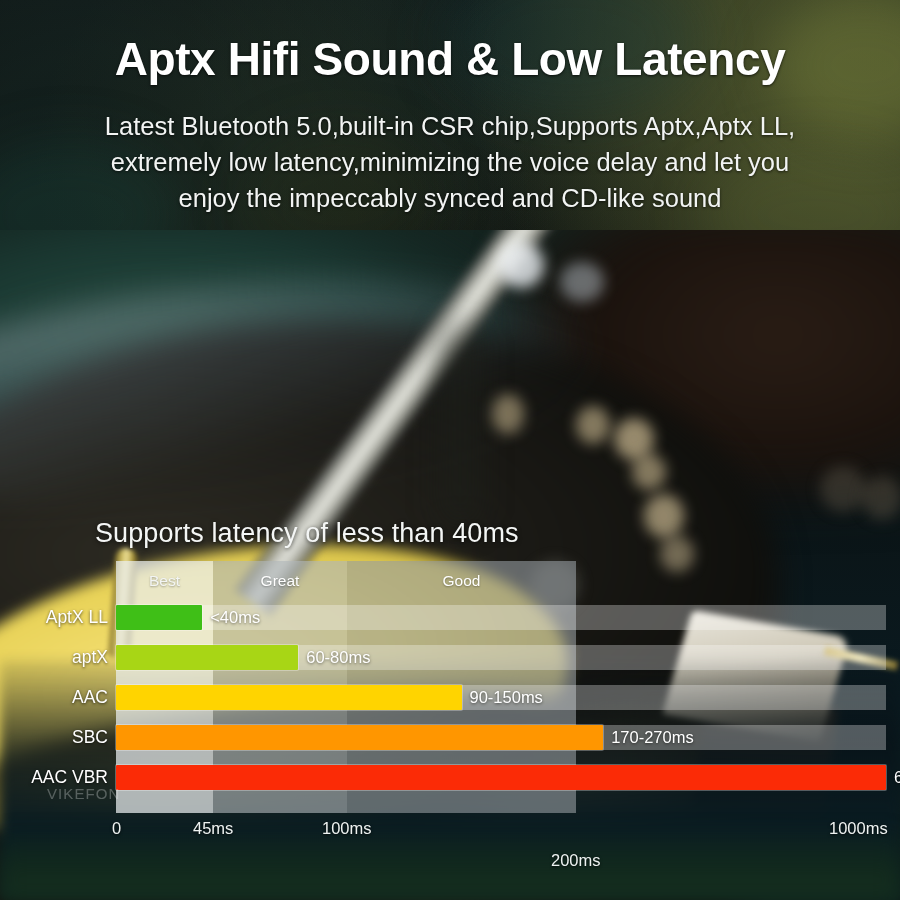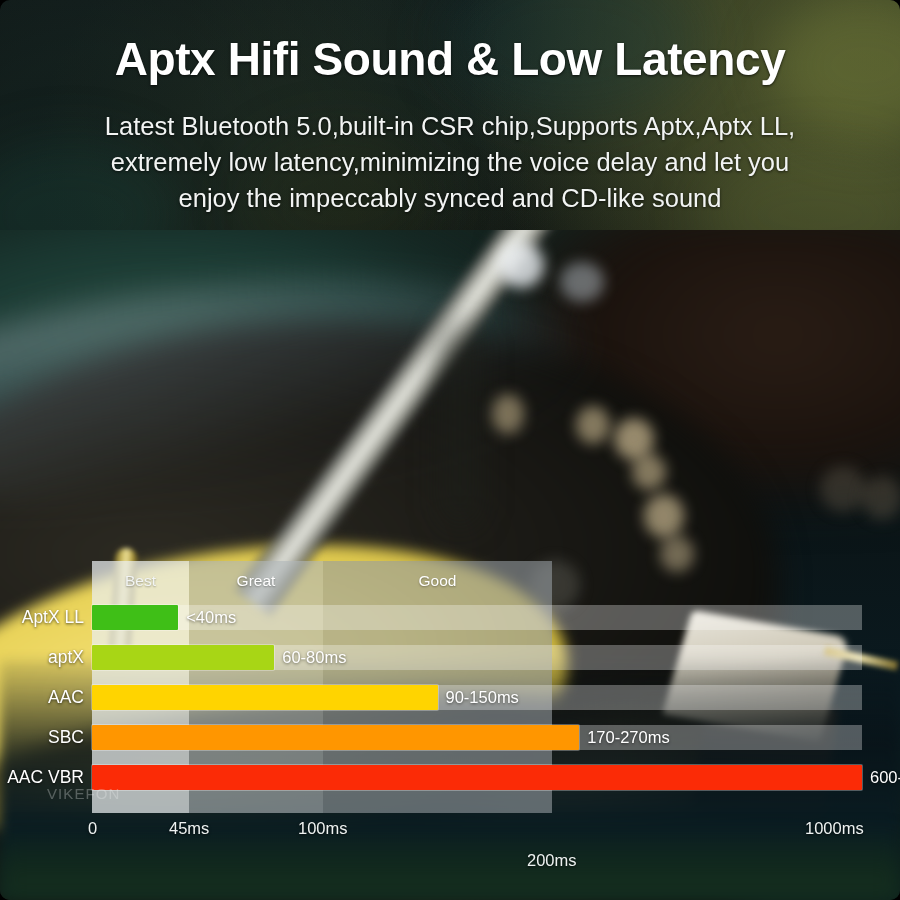--- a/index.html
+++ b/index.html
@@ -7,21 +7,20 @@
     padding: 0;
     background: #000;
   }
   #page {
     position: relative;
     width: 900px;
     height: 900px;
     overflow: hidden;
     font-family: "Liberation Sans", sans-serif;
     background: #000;
-    border-radius: 10px;
   }
 
   
   .header-band {
     position: absolute;
     left: 0; top: 0;
     width: 900px; height: 230px;
     overflow: hidden;
     background:
       radial-gradient(circle at 96% 18%, rgba(120,130,60,0.40) 0 16%, rgba(0,0,0,0) 45%),
@@ -198,21 +197,21 @@
     color: #f4f6f5;
     font-size: 27px;
     font-weight: 400;
     letter-spacing: 0.1px;
     text-shadow: 0 1px 4px rgba(0,0,0,0.65);
     white-space: nowrap;
   }
 
   .chart {
     position: absolute;
-    left: 92px; top: 561px;
+    left: 116px; top: 561px;
     width: 770px; height: 252px;
   }
   
   .zone {
     position: absolute;
     top: 0; bottom: 0;
     pointer-events: auto;
   }
   .zone-label {
     position: absolute;
@@ -322,20 +321,21 @@
     <div class="bokeh bk7"></div>
     <div class="bokeh bk8"></div>
     <div class="bokeh bk9"></div>
     <div class="bokeh bk10"></div>
     <div class="bokeh bk11"></div>
 
     <div class="ph-layer ph-bottom"></div>
     <div class="ph-layer ph-bottom2"></div>
   </div>
 
+  <div class="chart-title">Supports latency of less than 40ms</div>
 
   <div class="chart" id="chart">
       <div class="zone" style="left: 0px; width: 97px; background: rgba(234, 238, 240, 0.72);">
         <div class="zone-label dim">Best</div>
       </div>
       <div class="zone" style="left: 97px; width: 134px; background: rgba(176, 182, 186, 0.62);">
         <div class="zone-label">Great</div>
       </div>
       <div class="zone" style="left: 231px; width: 229px; background: rgba(150, 157, 162, 0.6);">
         <div class="zone-label">Good</div>

